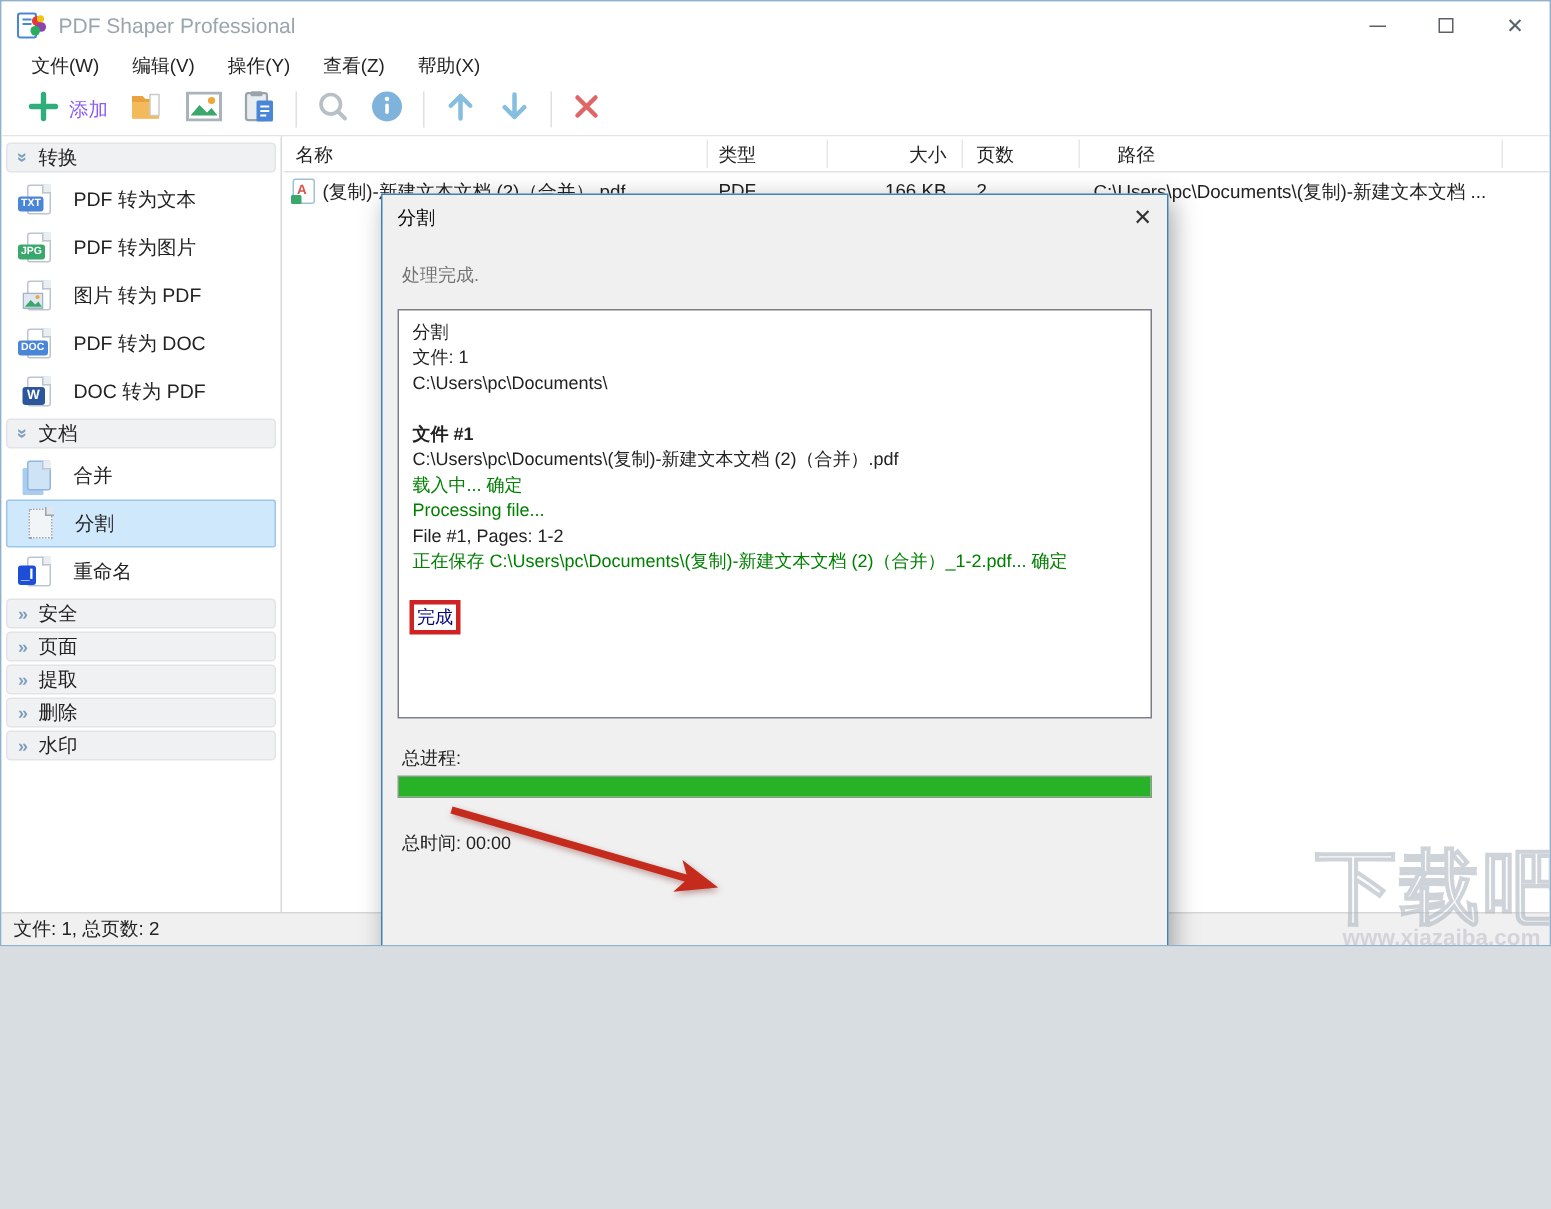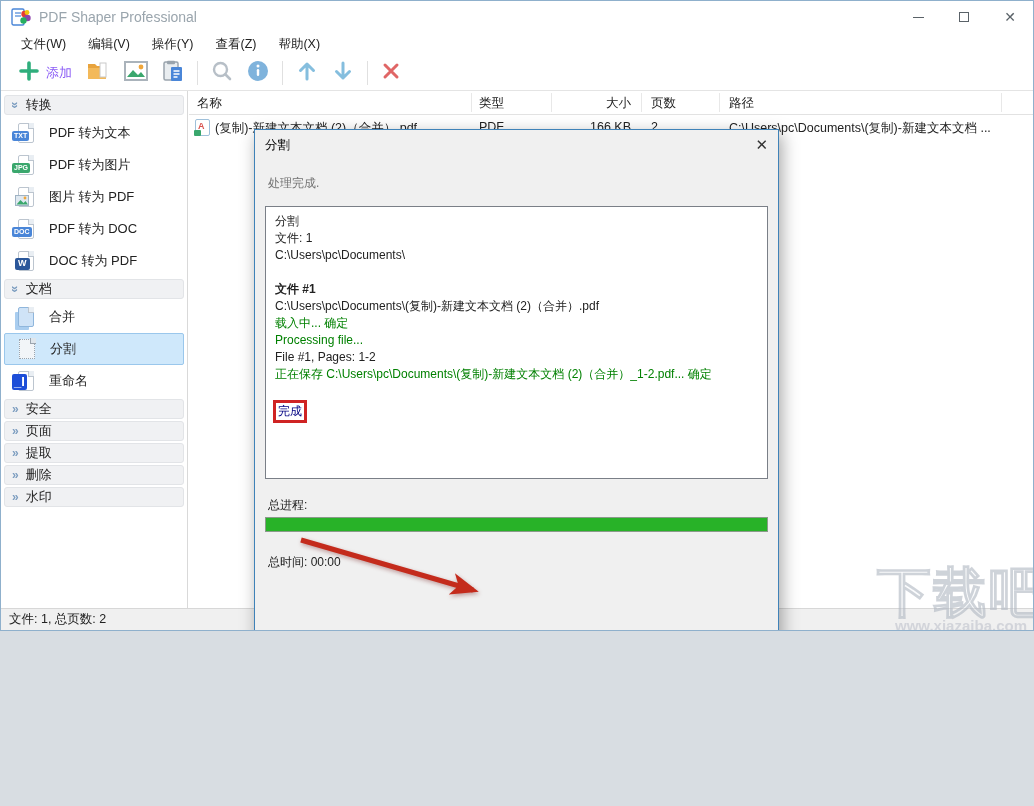--- a/index.html
+++ b/index.html
@@ -43,21 +43,21 @@
 
   .pagei{ width:16px; height:20px; background:#fff; border:1px solid #bcc5cf; border-radius:2px;
           position:relative; flex-shrink:0; }
   .pagei::after{ content:""; position:absolute; right:-1px; top:-1px; width:5px; height:5px;
                  background:#e9eef3; border-left:1px solid #bcc5cf; border-bottom:1px solid #bcc5cf; }
   .badge{ position:absolute; left:-7px; bottom:1px; font-size:7px; font-weight:bold; color:#fff;
           padding:1px 2px; border-radius:2px; letter-spacing:0; line-height:1.1; }
   .badge-txt{ background:#4a86d8; } .badge-jpg{ background:#3aa76d; }
   .badge-pdf{ background:#d9534f; } .badge-doc{ background:#4a86d8; }
   .badge-w{ background:#2b579a; left:-4px; bottom:0; font-size:9px; padding:1px 3px; }
-  .badge-rn{ background:#1d4ed8; left:-7px; bottom:0; font-size:13px; }
+  .badge-rn{ background:#1d4ed8; left:-7px; bottom:0; font-size:10px; }
   .pagei.merge{ background:#cfe3f7; border-color:#8fb6dc; box-shadow:-4px 4px 0 -1px #a9cdef; }
   .pagei.split{ border-style:none; }
   .pagei.split::before{ content:""; position:absolute; inset:0; border:1px dotted #9aa4ae; }
   .pagei.split::after{ background:#dfe6ec; border-color:#9aa4ae; }
   .pagei.gray{ background:#f2f5f8; }
 
   
   .main{ position:absolute; left:188px; top:90px; right:0; bottom:22px; background:#fff; }
   .t-head{ position:absolute; left:0; top:0; right:0; height:24px; border-bottom:1px solid #e2e2e2;
            font-size:12.5px; color:#222; }
@@ -311,21 +311,21 @@
       <span>水印</span>
     </div>
   </div>
 
   <div class="main">
     <div class="t-head">
       <span class="t-col" style="left:8px">名称</span>
       <span class="t-col" style="left:290px">类型</span>
       <span class="t-col num-right" style="left:370px;width:72px">大小</span>
       <span class="t-col" style="left:462px">页数</span>
-      <span class="t-col" style="left:540px">路径</span>
+      <span class="t-col" style="left:556px">路径</span>
       <span class="t-sep" style="left:282px"></span>
       <span class="t-sep" style="left:362px"></span>
       <span class="t-sep" style="left:452px"></span>
       <span class="t-sep" style="left:530px"></span>
       <span class="t-sep" style="left:812px"></span>
     </div>
     <div class="t-row">
       <span class="file-ico">
           <span class="a">A</span>
           <span class="g"></span>

